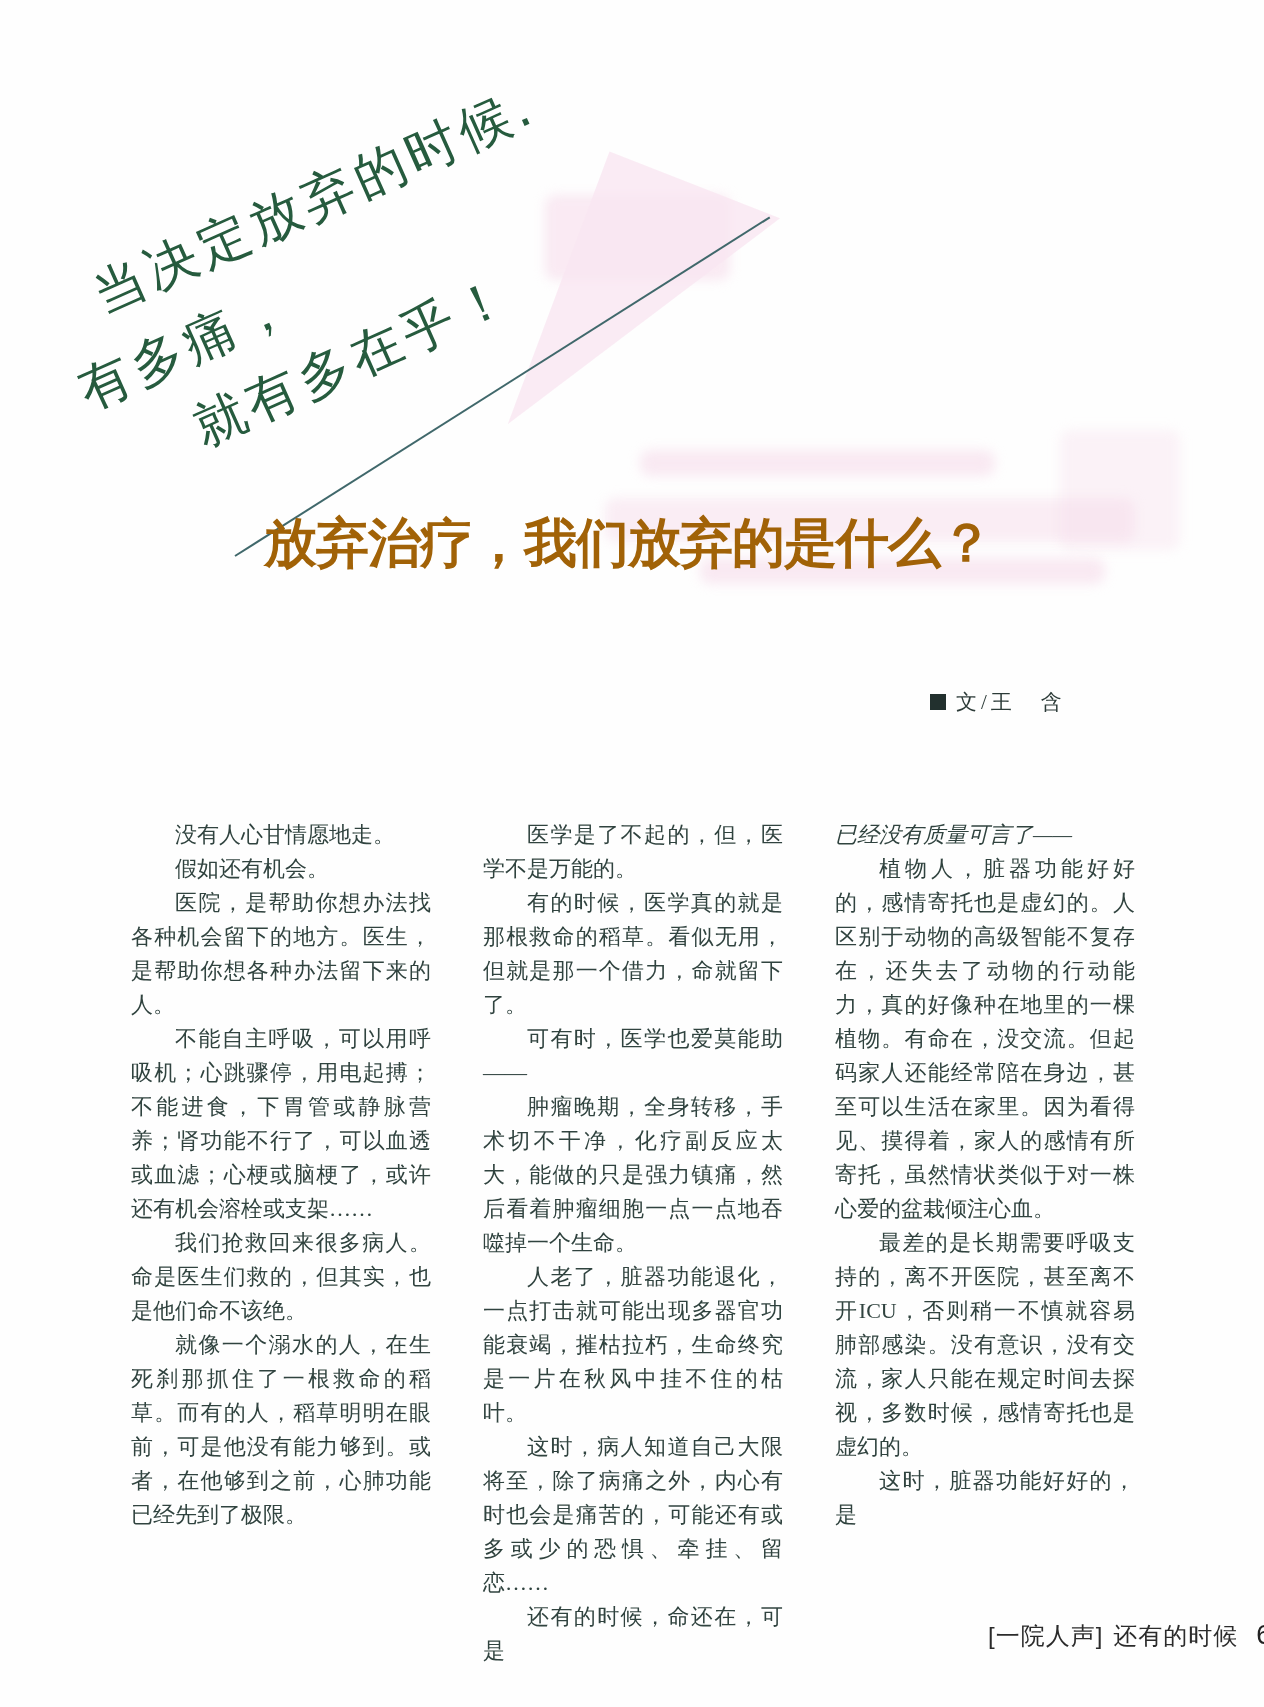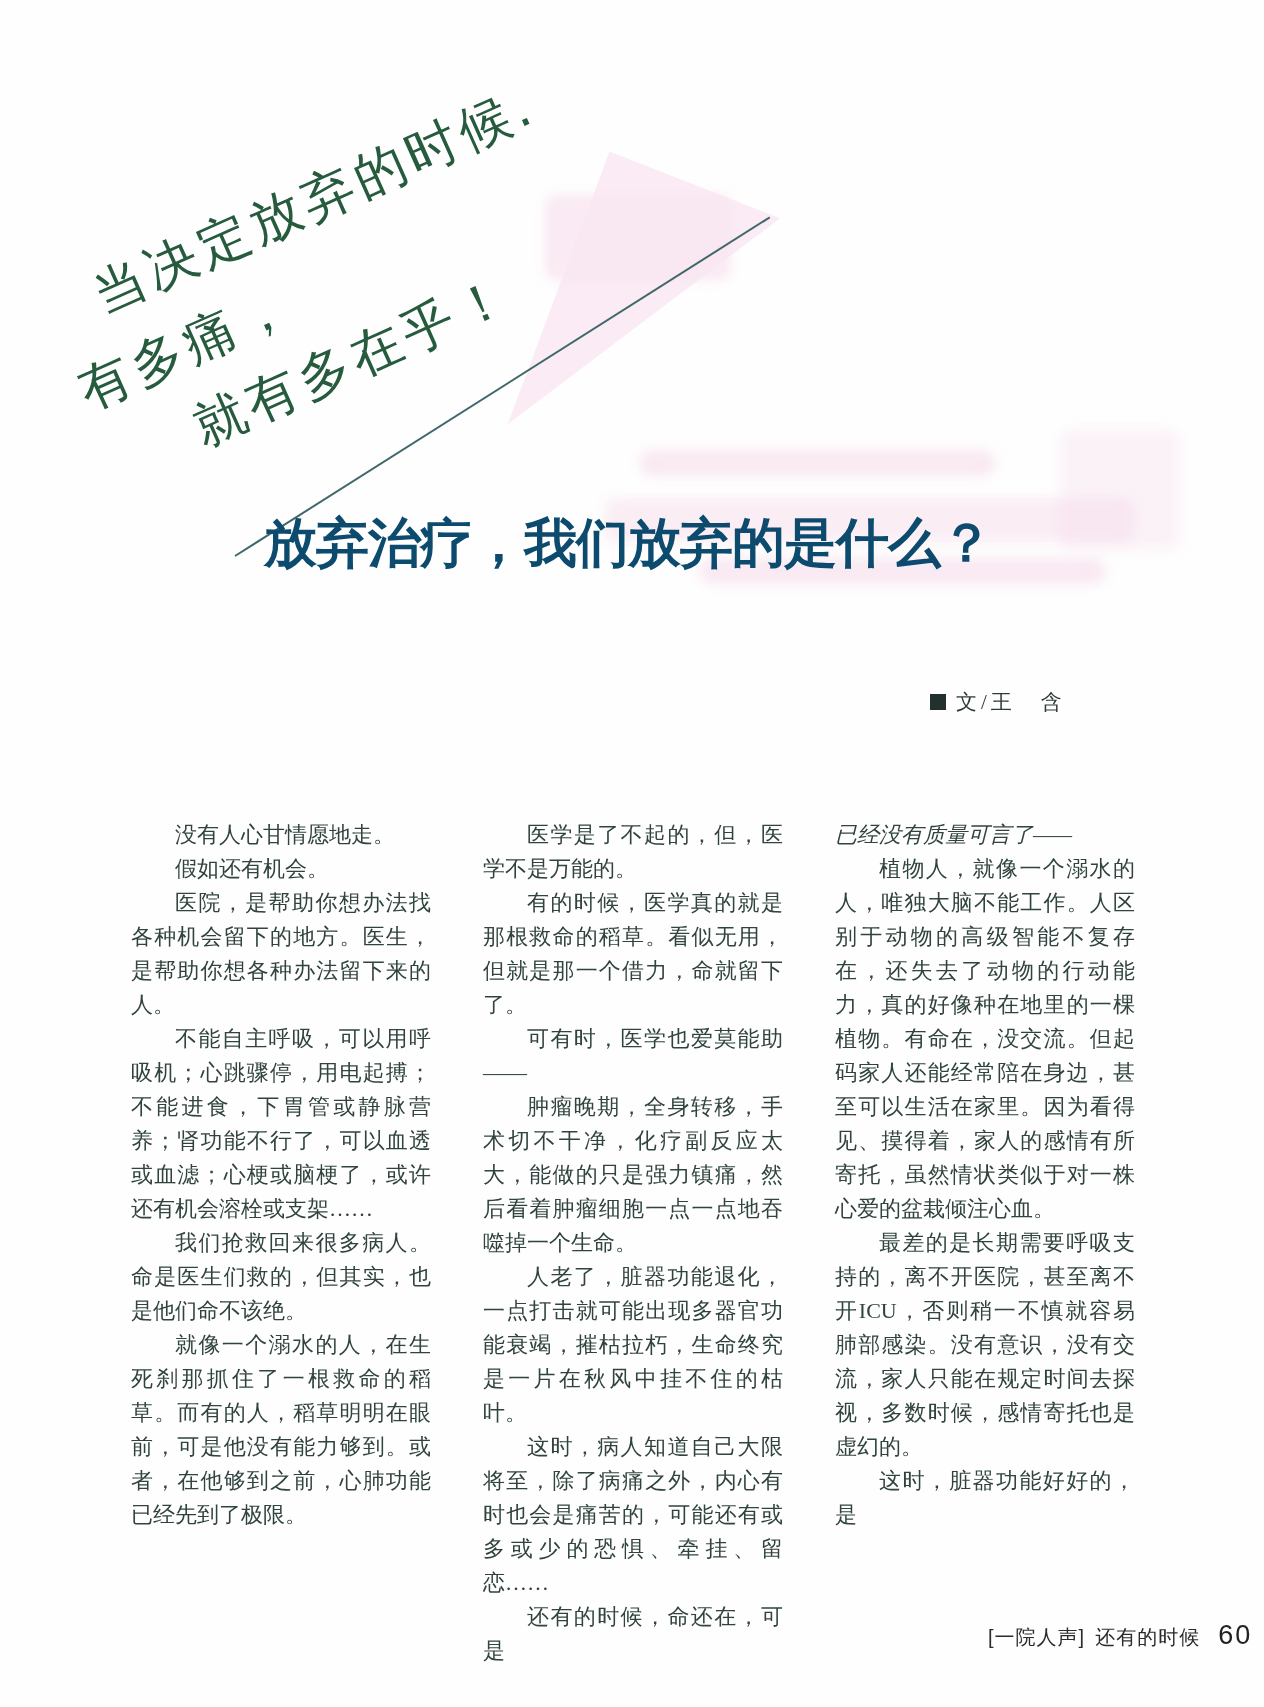--- a/index.html
+++ b/index.html
@@ -48,21 +48,21 @@
     z-index:3;white-space:nowrap;
   }
   .hw-line1{margin-left:58px;}
   .hw-line2{margin-top:30px;margin-left:6px;}
   .hw-line3{margin-top:28px;margin-left:96px;}
   
   .title{
     position:absolute;left:264px;top:508px;margin:0;
     font-family:"Liberation Sans","DejaVu Sans",sans-serif;
     font-weight:700;font-size:53px;letter-spacing:-1px;
-    color:#0c4a6e;white-space:nowrap;
+    color:#a16207;white-space:nowrap;
     z-index:3;
   }
   
   .byline{
     position:absolute;left:905px;top:688px;
     display:flex;align-items:center;gap:10px;
     z-index:3;
     padding-left:25px;
   }
   .byline .sq{width:16px;height:16px;background:#22302e;display:inline-block;}
@@ -82,21 +82,21 @@
   .col-3{left:835px;}
   .col p{margin:0;text-indent:2em;}
   .col p.noindent{text-indent:0;font-style:italic;}
   
   .footer{
     position:absolute;left:988px;top:1620px;
     display:flex;align-items:baseline;gap:10px;
     font-family:"Liberation Sans","DejaVu Sans",sans-serif;
     color:#2b2b2b;z-index:3;white-space:nowrap;
   }
-  .footer .f-small{font-size:20px;letter-spacing:1px;}
+  .footer .f-small{font-size:24px;letter-spacing:1px;}
   .footer .f-pages{font-size:27px;letter-spacing:2px;margin-left:8px;color:#222;}
 </style>
 </head>
 <body>
 
 <div class="page">
 
   <div class="ghost ghost-a"></div>
   <div class="ghost ghost-b"></div>
   <div class="ghost ghost-c"></div>
@@ -134,21 +134,21 @@
     <p>没有人心甘情愿地走。</p>
     <p>假如还有机会。</p>
     <p>医院，是帮助你想办法找各种机会留下的地方。医生，是帮助你想各种办法留下来的人。</p>
     <p>不能自主呼吸，可以用呼吸机；心跳骤停，用电起搏；不能进食，下胃管或静脉营养；肾功能不行了，可以血透或血滤；心梗或脑梗了，或许还有机会溶栓或支架……</p>
     <p>我们抢救回来很多病人。命是医生们救的，但其实，也是他们命不该绝。</p>
     <p>就像一个溺水的人，在生死刹那抓住了一根救命的稻草。而有的人，稻草明明在眼前，可是他没有能力够到。或者，在他够到之前，心肺功能已经先到了极限。</p>
   </div>
 
   <div class="col col-3">
     <p class="noindent">已经没有质量可言了——</p>
-    <p>植物人，就像一个溺水的人，唯独大脑不能工作。人区别于动物的高级智能不复存在，还失去了动物的行动能力，真的好像种在地里的一棵植物。有命在，没交流。但起码家人还能经常陪在身边，甚至可以生活在家里。因为看得见、摸得着，家人的感情有所寄托，虽然情状类似于对一株心爱的盆栽倾注心血。</p>
+    <p>植物人，脏器功能好好的，感情寄托也是虚幻的。人区别于动物的高级智能不复存在，还失去了动物的行动能力，真的好像种在地里的一棵植物。有命在，没交流。但起码家人还能经常陪在身边，甚至可以生活在家里。因为看得见、摸得着，家人的感情有所寄托，虽然情状类似于对一株心爱的盆栽倾注心血。</p>
     <p>最差的是长期需要呼吸支持的，离不开医院，甚至离不开ICU，否则稍一不慎就容易肺部感染。没有意识，没有交流，家人只能在规定时间去探视，多数时候，感情寄托也是虚幻的。</p>
     <p>这时，脏器功能好好的，是</p>
   </div>
 
   <div class="footer">
     <span class="f-small">[一院人声]</span>
     <span class="f-small">还有的时候</span>
     <span class="f-pages">60 · 61</span>
   </div>
 

